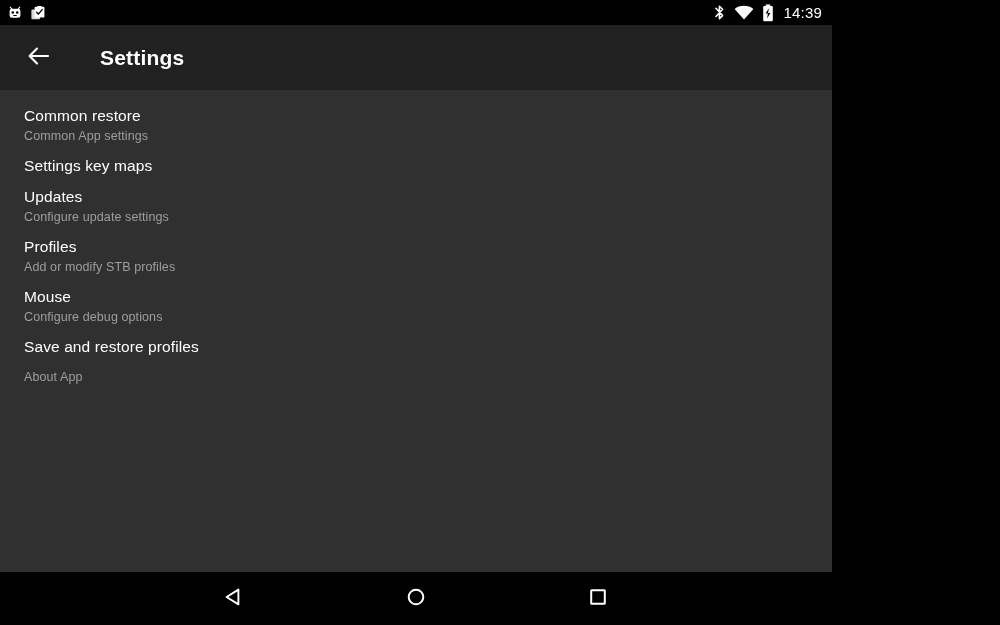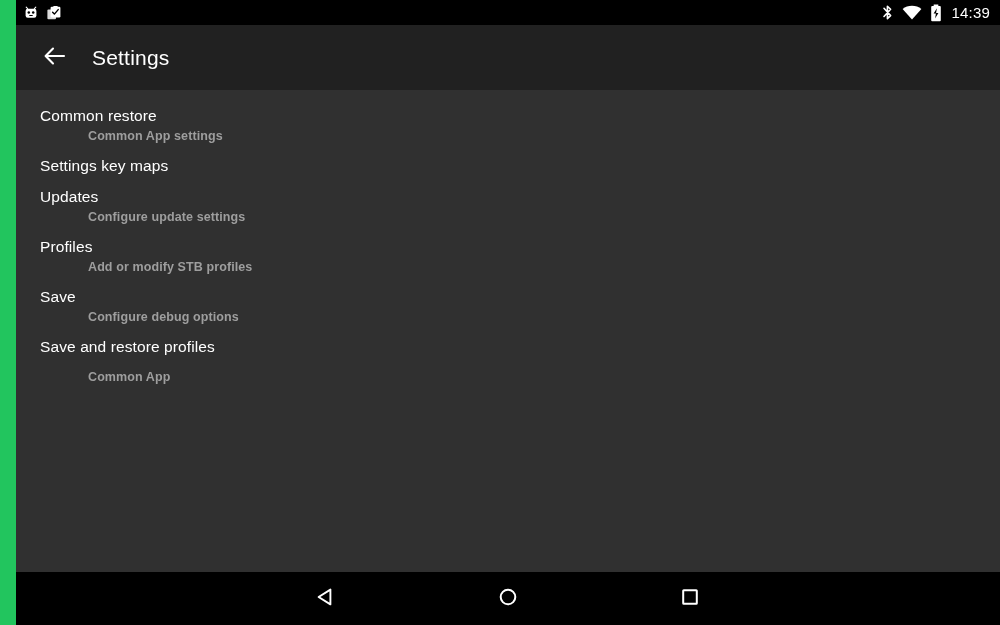--- a/index.html
+++ b/index.html
@@ -7,26 +7,25 @@
   html, body {
     width: 1000px;
     height: 625px;
     background: #000000;
     font-family: "Liberation Sans", sans-serif;
     overflow: hidden;
   }
 
   #screen {
     position: relative;
-    width: 1000px;
+    width: 832px;
     height: 625px;
     background: #22c55e;
     display: flex;
     flex-direction: column;
-    padding-left: 16px;
   }
 
   
   #status-bar {
     height: 25px;
     background: #000000;
     display: flex;
     align-items: center;
     justify-content: space-between;
     padding: 0 10px 0 7px;
@@ -70,22 +69,22 @@
     width: 34px;
     height: 34px;
     display: flex;
     align-items: center;
     justify-content: center;
     cursor: pointer;
   }
   #toolbar-title {
     color: #ffffff;
     font-size: 21px;
-    font-weight: normal;
-    margin-left: 20px;
+    font-weight: bold;
+    margin-left: 44px;
     letter-spacing: 0.2px;
     text-align: center;
   }
 
   
   #settings-list {
     flex: 1 1 auto;
     background: #303030;
     padding-top: 11px;
     overflow: hidden;
@@ -97,25 +96,24 @@
   .item-title {
     color: #ffffff;
     font-size: 15.5px;
     font-weight: 400;
     line-height: 21px;
     letter-spacing: 0.1px;
   }
   .item-subtitle {
     color: #9e9e9e;
     font-size: 12.5px;
-    font-weight: 700;
+    font-weight: 400;
     line-height: 18px;
     letter-spacing: 0.1px;
     margin-top: 1px;
-    margin-left: 48px;
   }
 
   
   #nav-bar {
     height: 53px;
     background: #000000;
     display: flex;
     align-items: center;
     justify-content: center;
     gap: 136px;
@@ -206,31 +204,31 @@
       <div class="item-title">Updates</div>
       <div class="item-subtitle">Configure update settings</div>
     </div>
 
     <div class="list-item">
       <div class="item-title">Profiles</div>
       <div class="item-subtitle">Add or modify STB profiles</div>
     </div>
 
     <div class="list-item">
-      <div class="item-title">Save</div>
+      <div class="item-title">Mouse</div>
       <div class="item-subtitle">Configure debug options</div>
     </div>
 
     <div class="list-item">
       <div class="item-title">Save and restore profiles</div>
 
     </div>
 
     <div class="list-item">
-      <div class="item-subtitle">Common App</div>
+      <div class="item-subtitle">About App</div>
     </div>
 
   </div>
 
   <div id="nav-bar">
 
     <div class="nav-button">
       <span>
         <svg width="24" height="24" viewBox="0 0 24 24">
           <path d="M16.4 4.6 L16.4 19.4 L4.6 12 Z" stroke="#ffffff" stroke-width="1.9" fill="none" stroke-linejoin="round"></path>

